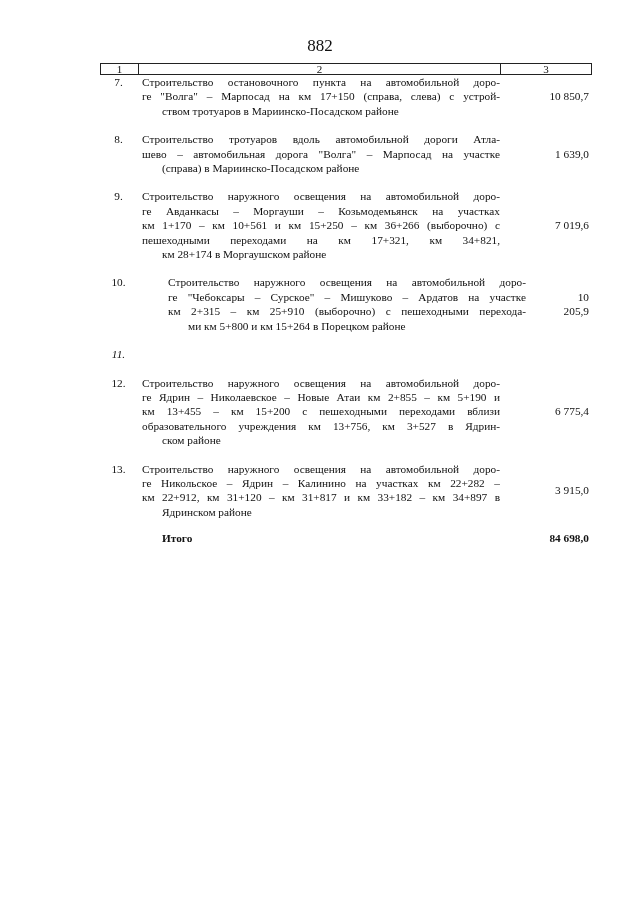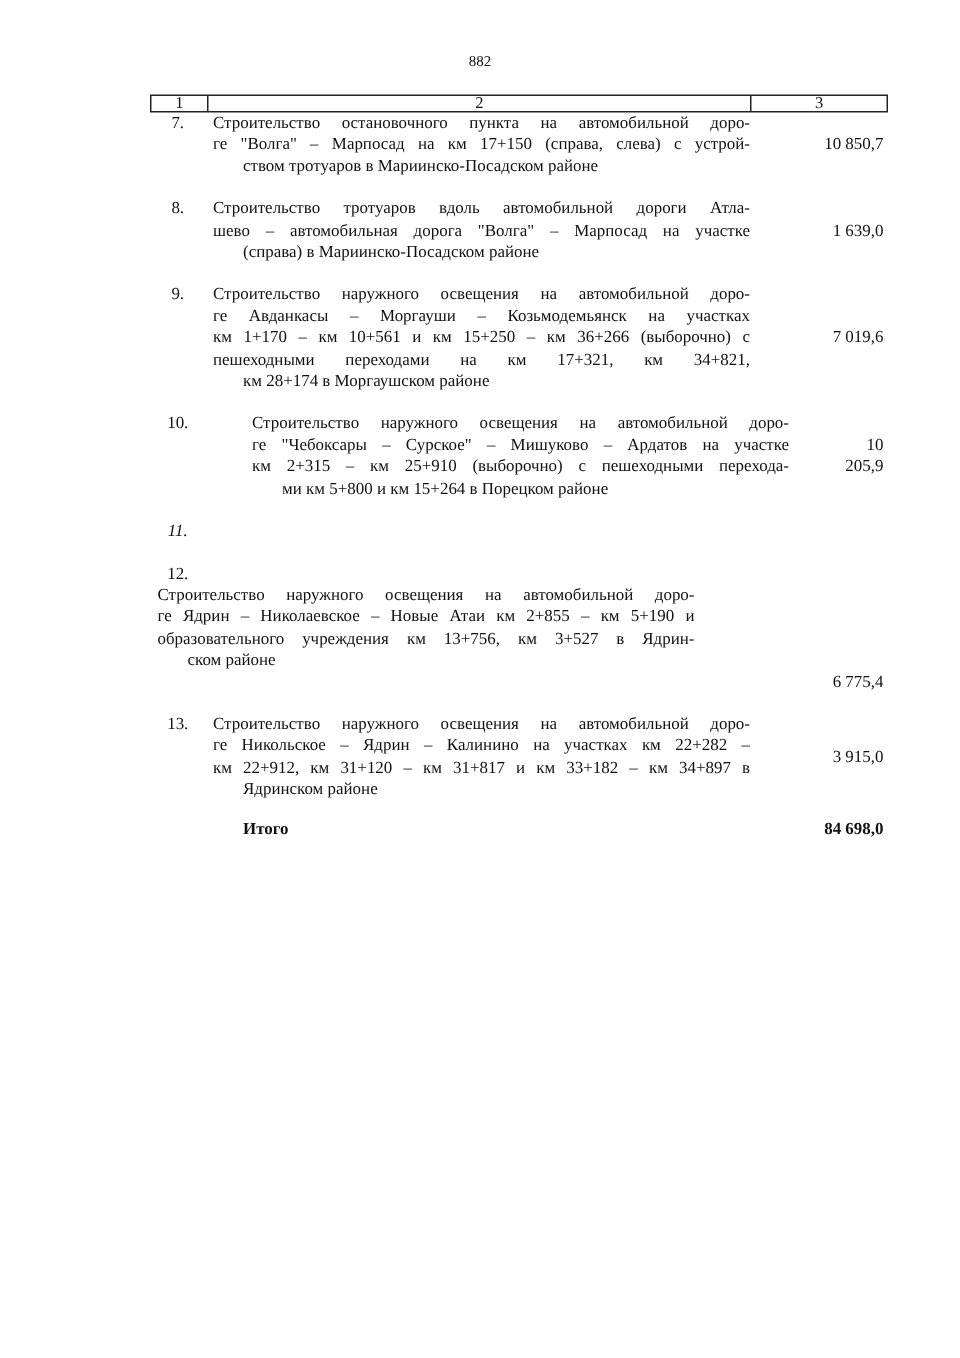--- a/index.html
+++ b/index.html
@@ -3,21 +3,21 @@
 <meta charset="utf-8">
 <style>
   html, body { margin: 0; padding: 0; background: #ffffff; }
   body {
     width: 640px; height: 905px; position: relative; overflow: hidden;
     font-family: "Liberation Serif", "DejaVu Serif", serif;
     color: #111111;
   }
   .page-number {
     position: absolute; left: 0; width: 640px; top: 36px;
-    text-align: center; font-size: 10px;
+    text-align: center; font-size: 17px;
   }
   .header-row {
     position: absolute; left: 100px; top: 63px; width: 492px; height: 12px;
     border: 1px solid #222; box-sizing: border-box;
     display: flex; font-size: 11px; line-height: 11px;
   }
   .header-row .c1 { width: 37px; text-align: center; border-right: 1px solid #222; }
   .header-row .c2 { width: 361px; text-align: center; border-right: 1px solid #222; }
   .header-row .c3 { flex: 1; text-align: center; }
   .rows { position: absolute; left: 100px; top: 75px; width: 492px; }
@@ -93,25 +93,26 @@
     </div>
     <div class="amount">
         <span>10 205,9</span>
       </div>
   </div>
 
   <div class="row" style="margin-bottom:14px;font-style:italic;">
     <div class="num">11.</div>
   </div>
 
-  <div class="row" style="margin-bottom:14px;flex-direction:column;">
+  <div class="row" style="margin-bottom:14px;">
     <div class="num">12.</div>
     <div class="desc">
       <span>Строительство наружного освещения на автомобильной доро-</span>
       <span>ге Ядрин – Николаевское – Новые Атаи км 2+855 – км 5+190 и</span>
+      <span>км 13+455 – км 15+200 с пешеходными переходами вблизи</span>
       <span>образовательного учреждения км 13+756, км 3+527 в Ядрин-</span>
       <span class="last">ском районе</span>
     </div>
     <div class="amount">
         <span>6 775,4</span>
       </div>
   </div>
 
   <div class="row" style="margin-bottom:12px;">
     <div class="num">13.</div>

